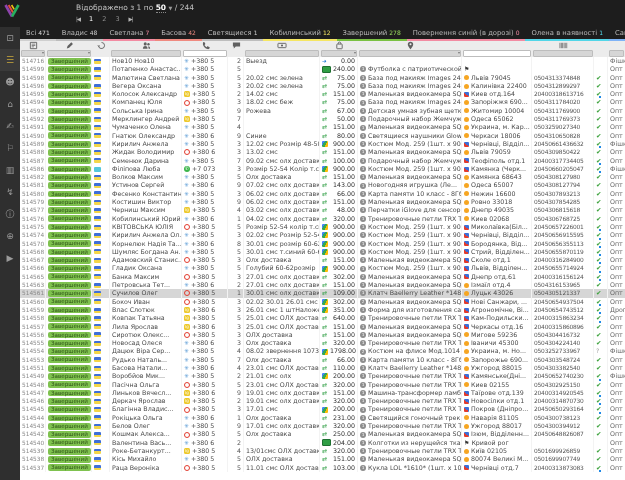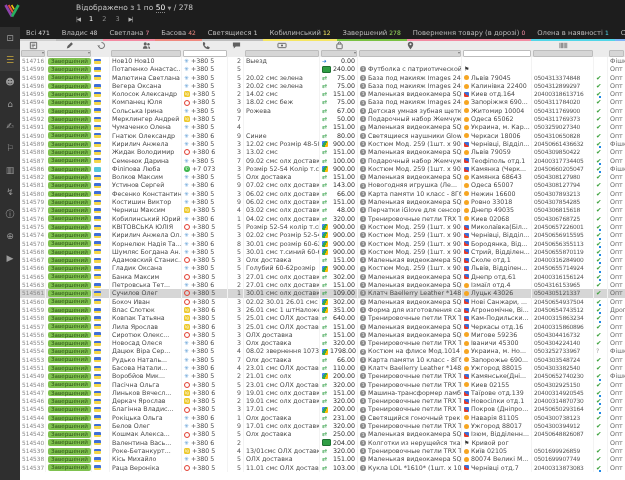--- a/index.html
+++ b/index.html
@@ -3,21 +3,21 @@
 <meta charset="utf-8">
 <style>
   html,body{margin:0;padding:0;background:#888;}
   .app{position:relative;width:625px;height:480px;background:#fff;overflow:hidden;
        font-family:"DejaVu Sans","Liberation Sans",sans-serif;-webkit-font-smoothing:antialiased;}
 
   
   .topbar{position:absolute;left:0;top:0;width:625px;height:27px;background:#1d1d1d;}
   .logo{position:absolute;left:4px;top:3px;width:16px;height:16px;}
   .pageinfo{position:absolute;left:76px;top:3px;font-size:7.5px;color:#c2c2c2;white-space:nowrap;}
-  .pageinfo b{color:#fff;font-weight:normal;border-bottom:1px dotted #888;}
+  .pageinfo b{color:#fff;font-weight:bold;border-bottom:1px dotted #888;}
   .pageinfo .caret{font-size:5px;color:#9a9a9a;}
   .pager{position:absolute;left:76px;top:15px;font-size:6.5px;color:#8f8f8f;display:flex;gap:9px;align-items:center;}
   .pager .pg{cursor:pointer;}
   .pager .first,.pager .last{color:#b5b5b5;font-size:5.5px;letter-spacing:-1px;}
   .pager .cur{color:#fff;}
 
   
   .tabs{position:absolute;left:20px;top:27px;width:605px;height:14px;background:#1d1d1d;display:flex;overflow:hidden;}
   .tab{flex:0 0 auto;padding:0 6px;font-size:6.8px;line-height:12px;color:#b8b8b8;border-bottom:2px solid transparent;white-space:nowrap;cursor:pointer;}
   .tab .cnt{font-size:6px;margin-left:2px;}
@@ -98,21 +98,21 @@
     <svg class="logo" viewBox="0 0 16 16">
       <path d="M1.5 2 L8 13.5" stroke="#8e44ad" stroke-width="2.6" fill="none"></path>
       <path d="M4.6 2 L9 9.5" stroke="#e74c3c" stroke-width="2" fill="none"></path>
       <path d="M7.6 2 L10.2 6.4" stroke="#f1c40f" stroke-width="1.6" fill="none"></path>
       <path d="M14.5 2 L8 13.5" stroke="#27ae60" stroke-width="2.6" fill="none"></path>
     </svg>
     <div class="pageinfo">
       <span>Відображено з 1 по</span>
       <b>50</b>
       <span class="caret">▼</span>
-      <span>/ 278</span>
+      <span>/ 244</span>
     </div>
     <div class="pager">
       <span class="first">|◀</span>
 
         <span class="pg cur">1</span>
 
         <span class="pg">2</span>
 
         <span class="pg">3</span>
 
@@ -144,21 +144,21 @@
 
       <div class="tab c-yellow">
         <span>Кобилинський</span><span class="cnt">12</span>
       </div>
 
       <div class="tab c-green">
         <span>Завершений</span><span class="cnt">278</span>
       </div>
 
       <div class="tab c-pink">
-        <span>Повернення товару (в дорозі)</span><span class="cnt">0</span>
+        <span>Повернення синій (в дорозі)</span><span class="cnt">0</span>
       </div>
 
       <div class="tab c-cyan">
         <span>Олена в наявності</span><span class="cnt">1</span>
       </div>
 
       <div class="tab c-blue">
         <span>Самовивіз</span>
       </div>
 

